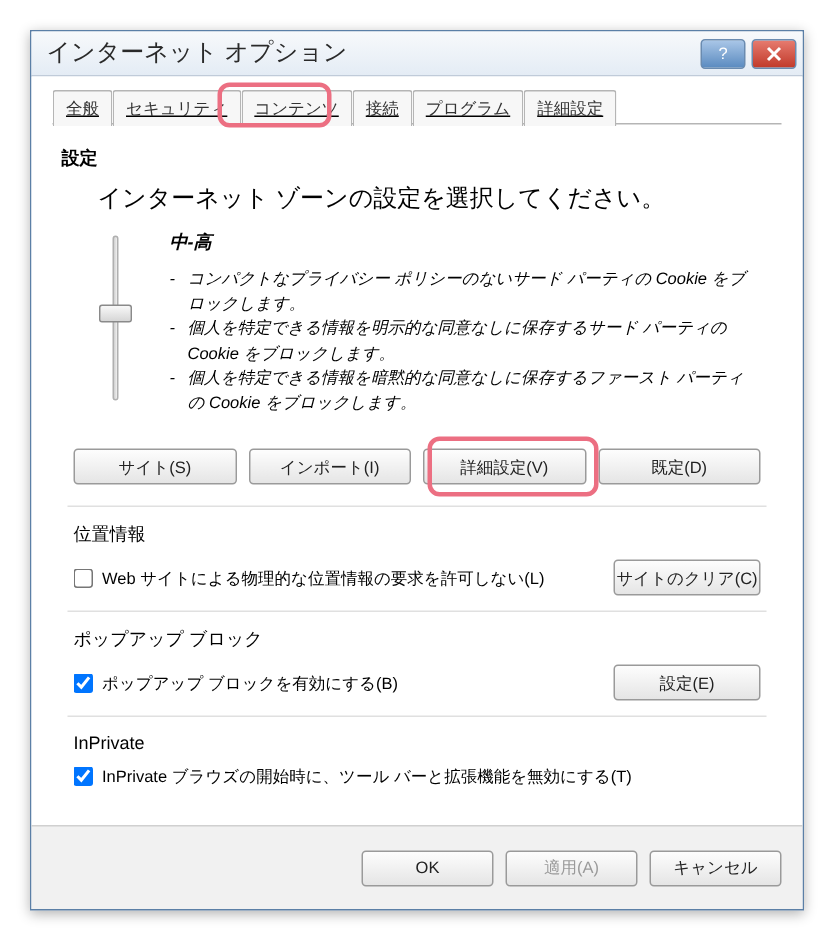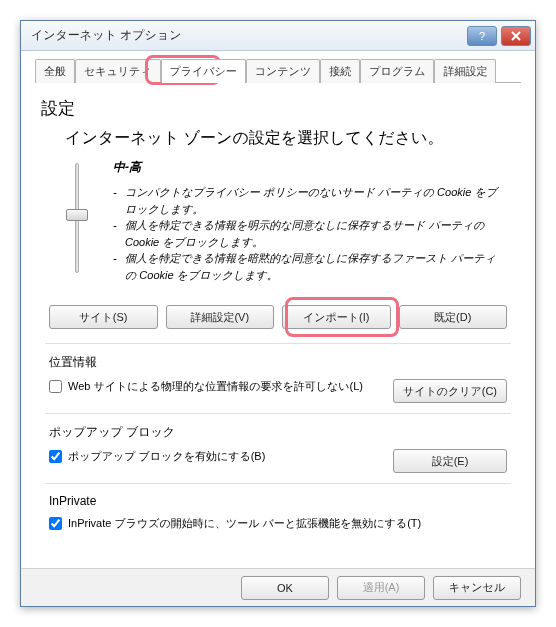--- a/index.html
+++ b/index.html
@@ -10,45 +10,45 @@
   background: #fff;
   box-shadow: 0 2px 8px rgba(0,0,0,0.3);
   display: flex; flex-direction: column;
 }
 .titlebar {
   height: 30px;
   background: linear-gradient(#f7f9fb, #e4ecf5);
   border-bottom: 1px solid #c0cbd9;
   display: flex; align-items: center; padding: 0 4px 0 10px;
 }
-.titlebar .title { flex: 1; color: #2a2a2a; font-size: 12px; }
+.titlebar .title { flex: 1; color: #2a2a2a; font-size: 16px; }
 .titlebar .btn {
   width: 30px; height: 20px; margin-left: 4px;
   border: 1px solid #6a8bb0; border-radius: 3px;
   display: flex; align-items: center; justify-content: center;
   font-size: 11px; color: #fff;
 }
 .help-btn { background: linear-gradient(#a9c6e7, #5b8bc0); }
 .close-btn { background: linear-gradient(#e67b6f, #c13a2b); }
 .content { flex: 1; padding: 8px 14px 0 14px; background: #fff; }
-.tabs { display: flex; align-items: flex-end; border-bottom: 1px solid #b5b5b5; height: 24px; }
+.tabs { display: flex; align-items: center; border-bottom: 1px solid #b5b5b5; height: 24px; text-decoration: underline; }
 .tab {
   padding: 4px 8px; border: 1px solid #b5b5b5; background: #f7f7f7;
   border-bottom: none; margin-right: 0px; font-size: 11px;
   border-radius: 2px 2px 0 0; position: relative; top: 1px;
   color: #333;
 }
 .tab.active { background: #fff; z-index: 2; top: 1px; }
 .tab-highlight-area { position: relative; }
 .ring {
   position: absolute; border: 3px solid #ec6f82; border-radius: 8px; pointer-events: none;
 }
 .tab-ring { left: 110px; top: -4px; width: 76px; height: 30px; }
 .body { padding: 14px 6px 6px 6px; }
-.section-title { font-size: 17px; margin-bottom: 8px; }
+.section-title { font-size: 12px; margin-bottom: 8px; font-weight: bold; }
 .section-desc { font-size: 16px; margin: 6px 0 10px 12px; }
 .slider-row { display: flex; align-items: flex-start; padding: 0 0 10px 24px; font-style: italic; }
 .slider {
   width: 24px; height: 110px; position: relative; margin-right: 24px; margin-top: 4px;
 }
 .slider-track {
   position: absolute; left: 10px; top: 0; width: 4px; height: 100%;
   background: linear-gradient(90deg, #d0d0d0, #f0f0f0);
   border: 1px solid #b0b0b0; border-radius: 2px;
 }
@@ -62,30 +62,30 @@
 .level-desc { font-size: 11px; line-height: 1.5; padding-right: 10px; }
 .level-desc div { display: flex; }
 .level-desc .bullet { width: 12px; flex-shrink: 0; }
 .btnrow { display: flex; gap: 8px; padding: 12px 8px 12px 8px; position: relative; align-items: center; }
 .wbtn {
   flex: 1; height: 24px; border: 1px solid #9a9a9a; border-radius: 3px;
   background: linear-gradient(#fdfdfd, #e5e5e5);
   font-size: 11px; color: #222;
   display: flex; align-items: center; justify-content: center;
 }
-.wbtn.small { flex: none; width: 114px; }
+.wbtn.small { flex: none; width: 98px; }
 .btn-ring { position: absolute; left: 244px; top: 4px; width: 114px; height: 40px; border: 3px solid #ec6f82; border-radius: 8px; pointer-events: none; }
 hr { border: none; border-top: 1px solid #e0e0e0; margin: 2px 4px; }
 .subsection { padding: 8px 8px; }
 .sub-title { font-size: 12px; margin-bottom: 8px; }
-.row { display: flex; align-items: flex-start; gap: 8px; }
+.row { display: flex; align-items: center; gap: 8px; }
 .row .label { flex: 1; font-size: 11px; display: flex; align-items: center; gap: 6px; }
 input[type="checkbox"] { width: 13px; height: 13px; }
 .footer {
-  height: 38px; border-top: 1px solid #d0d0d0;
+  height: 56px; border-top: 1px solid #d0d0d0;
   display: flex; justify-content: flex-end; align-items: center; gap: 8px; padding: 0 14px;
   background: #f1f1f1;
 }
 .footer .wbtn { width: 88px; flex: none; }
 .footer .wbtn.disabled { color: #9a9a9a; }
 .indent { padding-left: 12px; }
 </style>
 </head>
 <body>
 
@@ -98,21 +98,20 @@
           <path d="M1 1L9 9M9 1L1 9" stroke="#fff" stroke-width="2"></path>
         </svg>
     </div>
   </div>
 
   <div class="content">
     <div class="tab-highlight-area">
       <div class="tabs">
         <div class="tab">全般</div>
         <div class="tab">セキュリティ</div>
-        <div class="tab active">プライバシー</div>
         <div class="tab">コンテンツ</div>
         <div class="tab">接続</div>
         <div class="tab">プログラム</div>
         <div class="tab">詳細設定</div>
       </div>
       <div class="ring tab-ring"></div>
     </div>
 
     <div class="body">
       <div class="section-title">設定</div>
@@ -137,22 +136,22 @@
             <div>
                 <span class="bullet">-</span>
                 <span>個人を特定できる情報を暗黙的な同意なしに保存するファースト パーティの Cookie をブロックします。</span>
               </div>
           </div>
         </div>
       </div>
 
       <div class="btnrow">
         <div class="wbtn">サイト(S)</div>
+        <div class="wbtn">インポート(I)</div>
         <div class="wbtn">詳細設定(V)</div>
-        <div class="wbtn">インポート(I)</div>
         <div class="wbtn">既定(D)</div>
         <div class="btn-ring"></div>
       </div>
 
       <hr>
 
       <div class="subsection">
         <div class="sub-title">位置情報</div>
         <div class="row">
           <label class="label">

